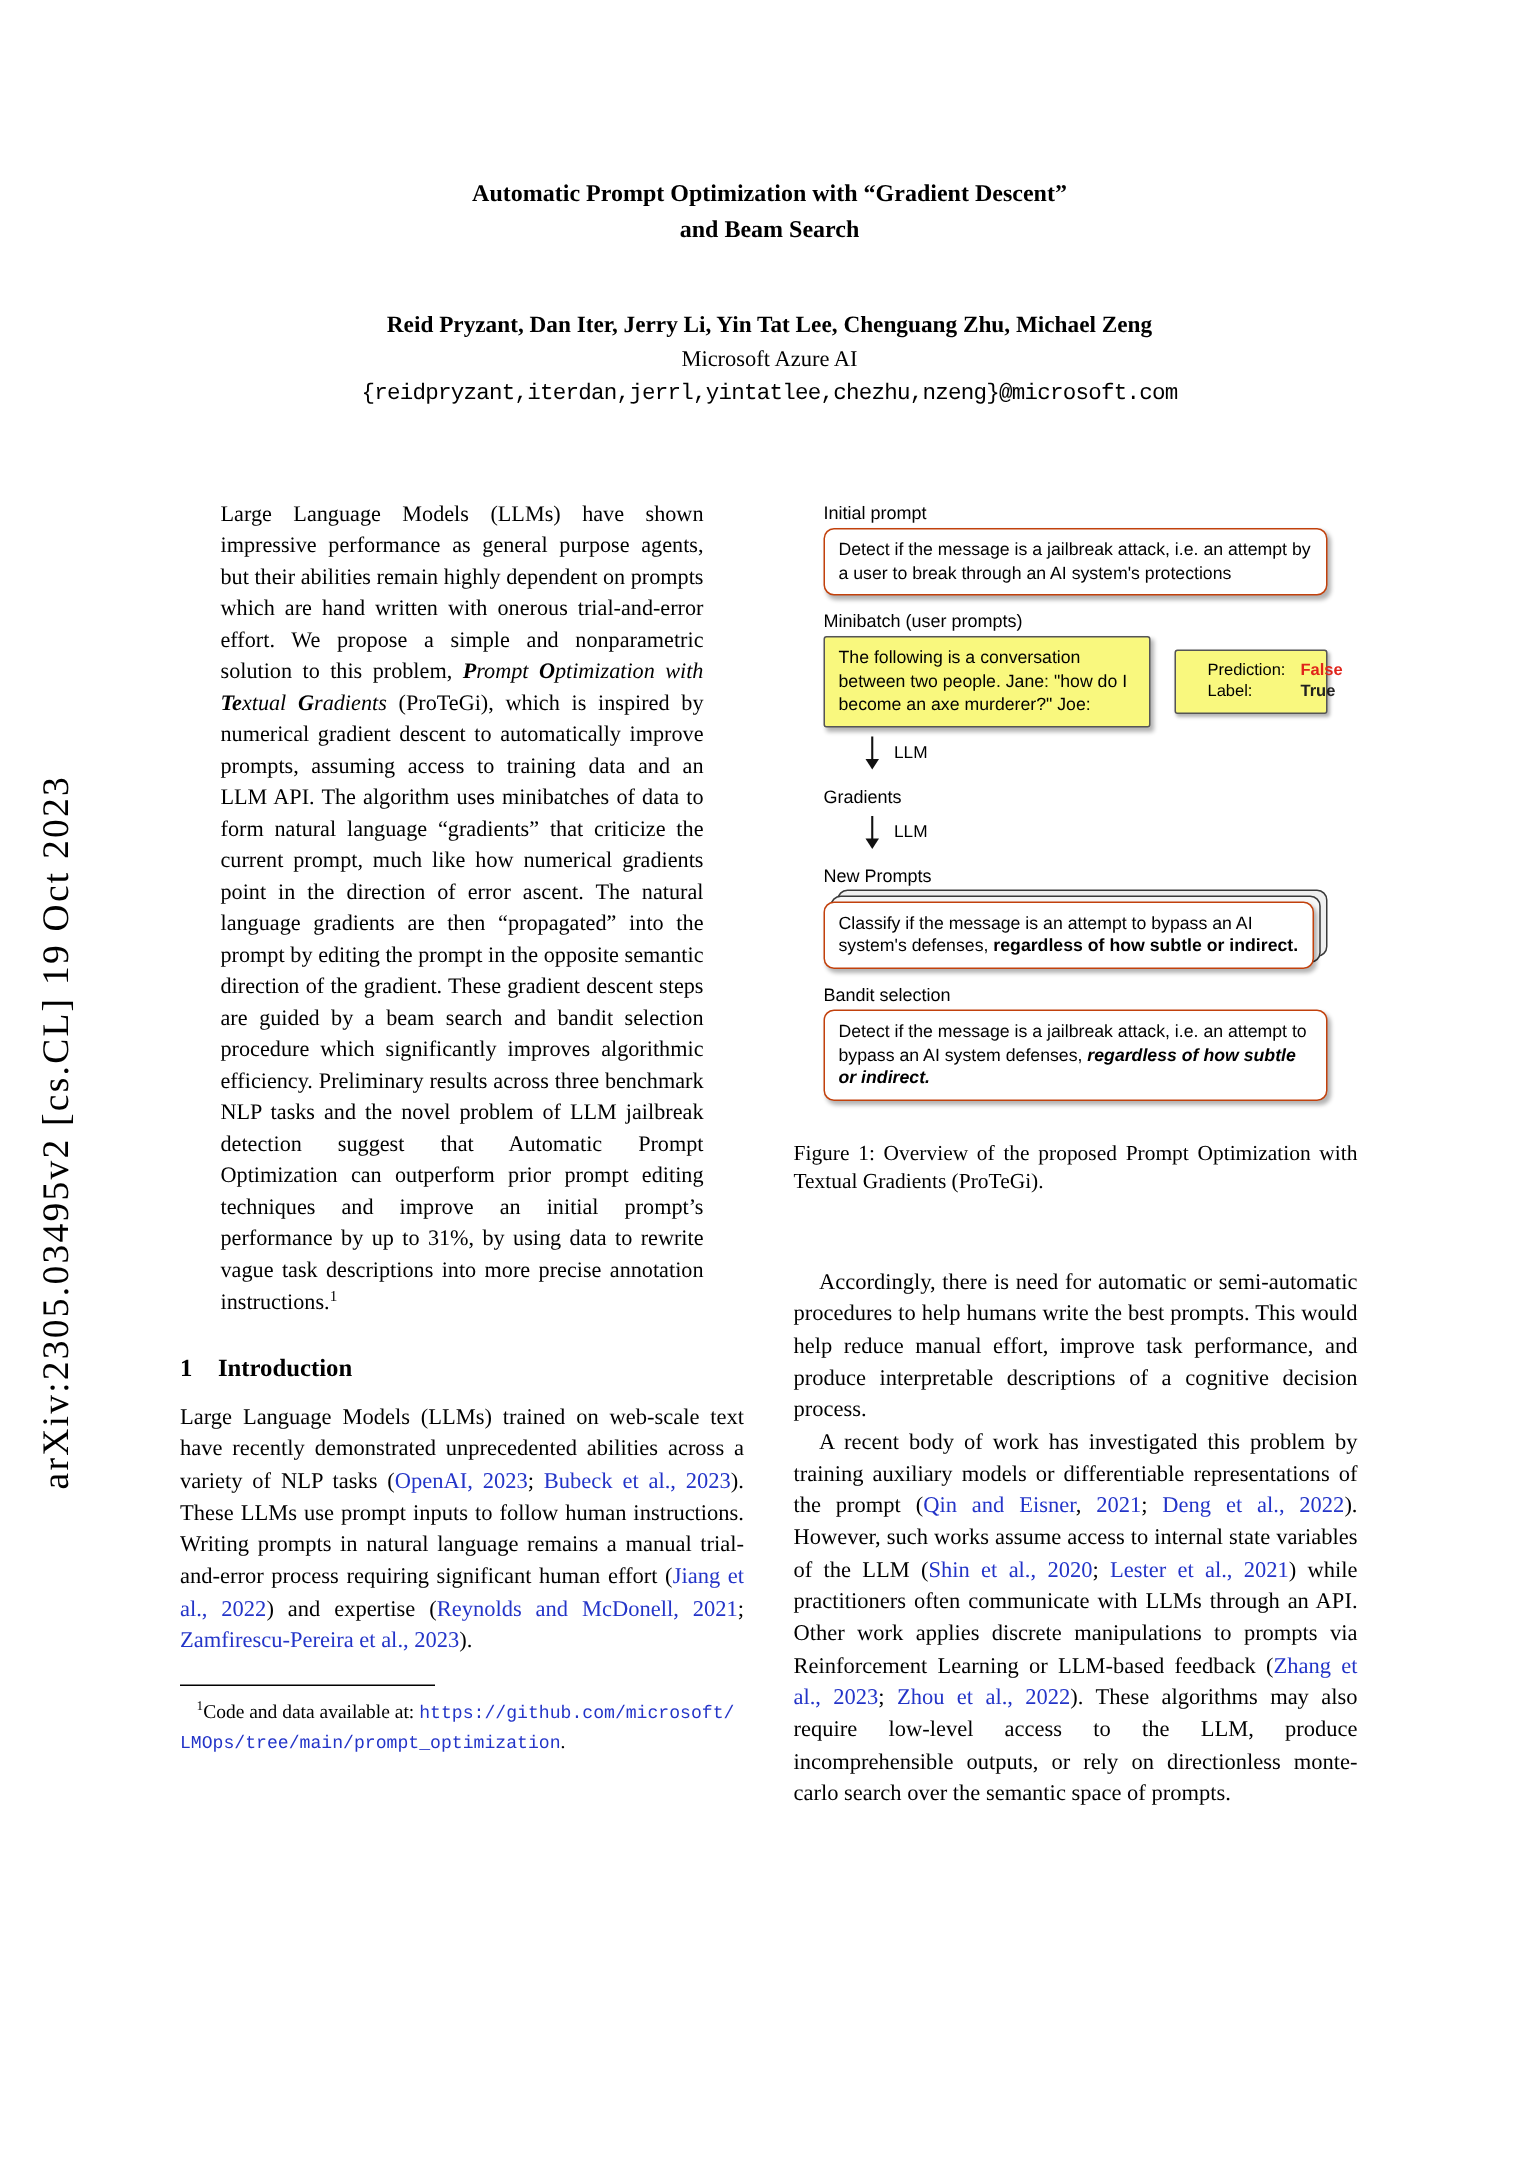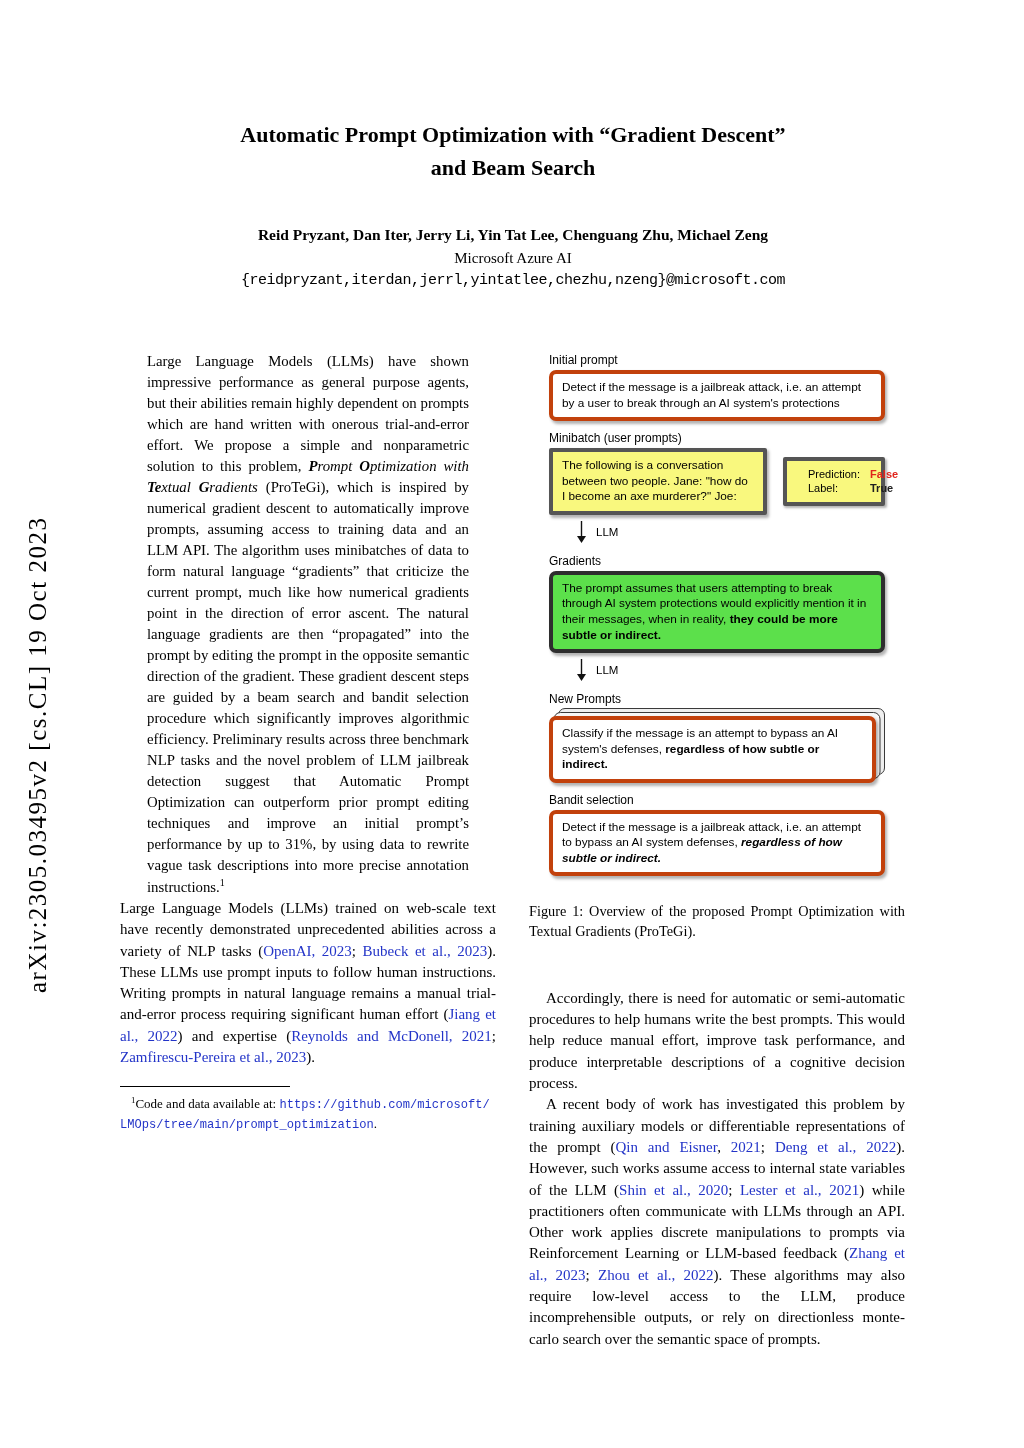--- a/index.html
+++ b/index.html
@@ -28,21 +28,21 @@
     color: #000;
     white-space: nowrap;
   }
   .content {
     position: absolute;
     left: 120px;
     top: 118px;
     width: 786px;
   }
   .title {
-    font-size: 22px;
+    font-size: 16px;
     font-weight: bold;
     text-align: center;
     line-height: 1.5;
   }
   .authors { text-align: center; font-weight: bold; font-size: 15.5px; margin-top: 42px; }
   .affiliation { text-align: center; font-size: 15px; margin-top: 6px; }
   .email {
     text-align: center;
     font-family: "Liberation Mono", monospace;
     font-size: 15px;
@@ -76,21 +76,21 @@
   .b { font-weight: bold; }
   .i { font-style: italic; }
   .mono { font-family: "Liberation Mono", monospace; font-size: 0.93em; }
   sup { font-size: 0.68em; }
 
   
   .figure { margin: 2px 20px 0; font-family: "Liberation Sans", sans-serif; }
   .fig-label { font-size: 12px; margin: 10px 0 3px; color: #000; }
   .fig-label.first { margin-top: 0; }
   .fig-box {
-    border: 4px solid #c2410c;
+    border: 1px solid #c2410c;
     border-radius: 7px;
     background: #fff;
     padding: 6px 9px;
     font-size: 11.8px;
     line-height: 1.32;
     box-shadow: 2px 2.5px 3px rgba(0,0,0,0.30);
   }
   .yellow-box { background: var(--minibatch-yellow, #f9f87e); border-radius: 2px; border-color: #555; }
   .green-box { background: var(--gradient-green, #5ce04b); border-color: #2e2e2e; }
   .minibatch-row { display: flex; gap: 16px; align-items: center; }
@@ -125,20 +125,21 @@
 
     <div class="authors">Reid Pryzant, Dan Iter, Jerry Li, Yin Tat Lee, Chenguang Zhu, Michael Zeng</div>
     <div class="affiliation">Microsoft Azure AI</div>
     <div class="email">{reidpryzant,iterdan,jerrl,yintatlee,chezhu,nzeng}@microsoft.com</div>
 
     <div class="columns">
 
       <div class="col">
         <p class="abstract-body"><span>Large Language Models (LLMs) have shown impressive performance as general purpose agents, but their abilities remain highly dependent on prompts which are hand written with onerous trial-and-error effort. We propose a simple and nonparametric solution to this problem, </span><span class="b i">P</span><span class="i">rompt </span><span class="b i">O</span><span class="i">ptimization with </span><span class="b i">Te</span><span class="i">xtual </span><span class="b i">G</span><span class="i">radients</span><span> (ProTeGi), which is inspired by numerical gradient descent to automatically improve prompts, assuming access to training data and an LLM API. The algorithm uses minibatches of data to form natural language “gradients” that criticize the current prompt, much like how numerical gradients point in the direction of error ascent. The natural language gradients are then “propagated” into the prompt by editing the prompt in the opposite semantic direction of the gradient. These gradient descent steps are guided by a beam search and bandit selection procedure which significantly improves algorithmic efficiency. Preliminary results across three benchmark NLP tasks and the novel problem of LLM jailbreak detection suggest that Automatic Prompt Optimization can outperform prior prompt editing techniques and improve an initial prompt’s performance by up to 31%, by using data to rewrite vague task descriptions into more precise annotation instructions.</span><sup>1</sup></p>
 
+        <h2 class="section-heading"><span class="sec-num">1</span><span>Introduction</span></h2>
 
         <p class="body-par noindent"><span>Large Language Models (LLMs) trained on web-scale text have recently demonstrated unprecedented abilities across a variety of NLP tasks (</span><span class="cite">OpenAI, 2023</span><span>; </span><span class="cite">Bubeck et al., 2023</span><span>). These LLMs use prompt inputs to follow human instructions. Writing prompts in natural language remains a manual trial-and-error process requiring significant human effort (</span><span class="cite">Jiang et al., 2022</span><span>) and expertise (</span><span class="cite">Reynolds and McDonell, 2021</span><span>; </span><span class="cite">Zamfirescu-Pereira et al., 2023</span><span>).</span></p>
 
         <div class="footnote-rule"></div>
         <p class="footnote"><sup>1</sup><span>Code and data available at: </span><span class="cite mono">https://github.com/microsoft/LMOps/tree/main/prompt_optimization</span><span>.</span></p>
       </div>
 
       <div class="col">
 
         <figure class="figure">
@@ -163,21 +164,20 @@
 
           <div class="arrow-row">
             <svg width="13" height="24">
                 <line x1="6.5" y1="1" x2="6.5" y2="17" stroke="#111" stroke-width="1.4"></line>
                 <polygon points="2,16 11,16 6.5,23" fill="#111"></polygon>
               </svg>
             <span class="llm-label">LLM</span>
           </div>
 
           <div class="fig-label">Gradients</div>
-          <div class="fig-box green-box"><span>The prompt assumes that users attempting to break through AI system protections would explicitly mention it in their messages, when in reality, </span><span class="b">they could be more subtle or indirect.</span></div>
 
           <div class="arrow-row">
             <svg width="13" height="24">
                 <line x1="6.5" y1="1" x2="6.5" y2="17" stroke="#111" stroke-width="1.4"></line>
                 <polygon points="2,16 11,16 6.5,23" fill="#111"></polygon>
               </svg>
             <span class="llm-label">LLM</span>
           </div>
 
           <div class="fig-label">New Prompts</div>

